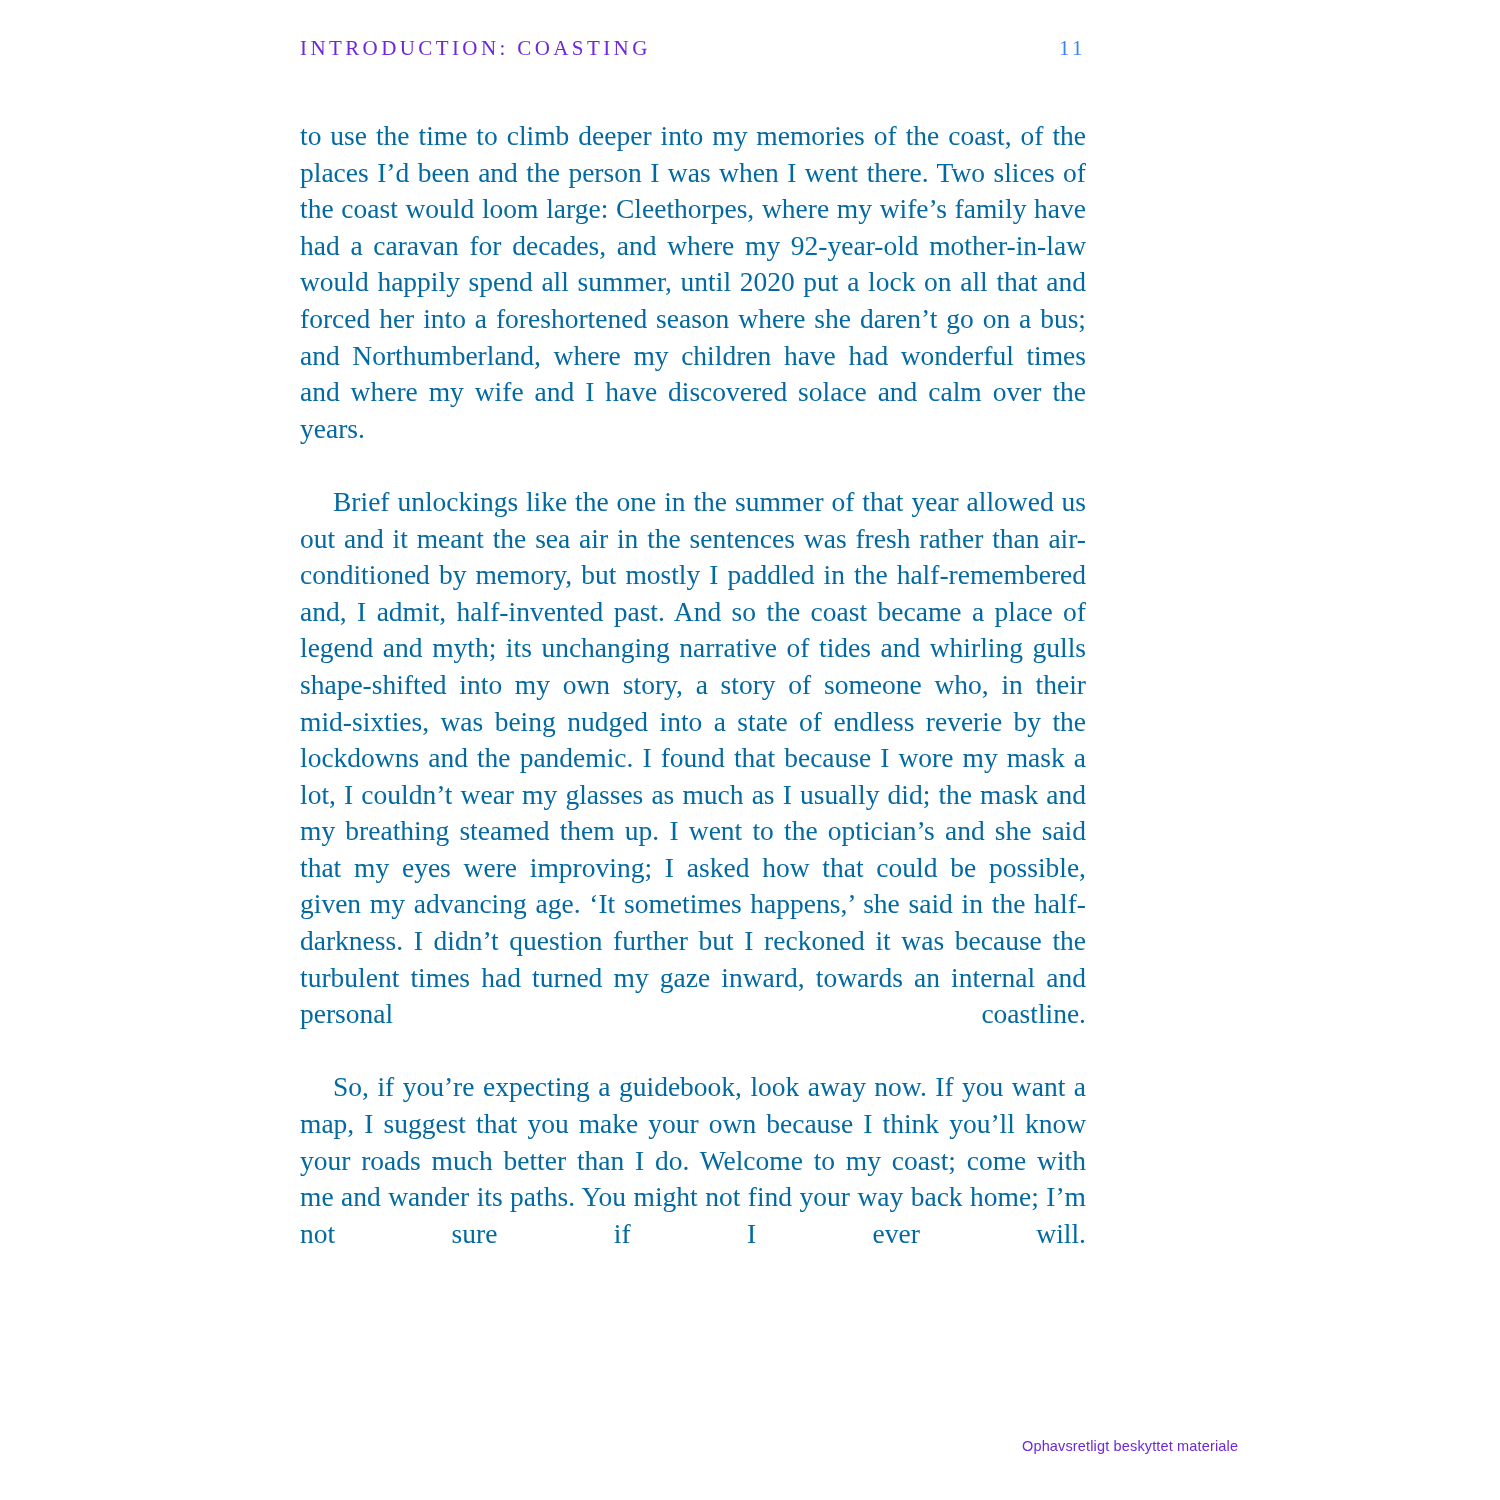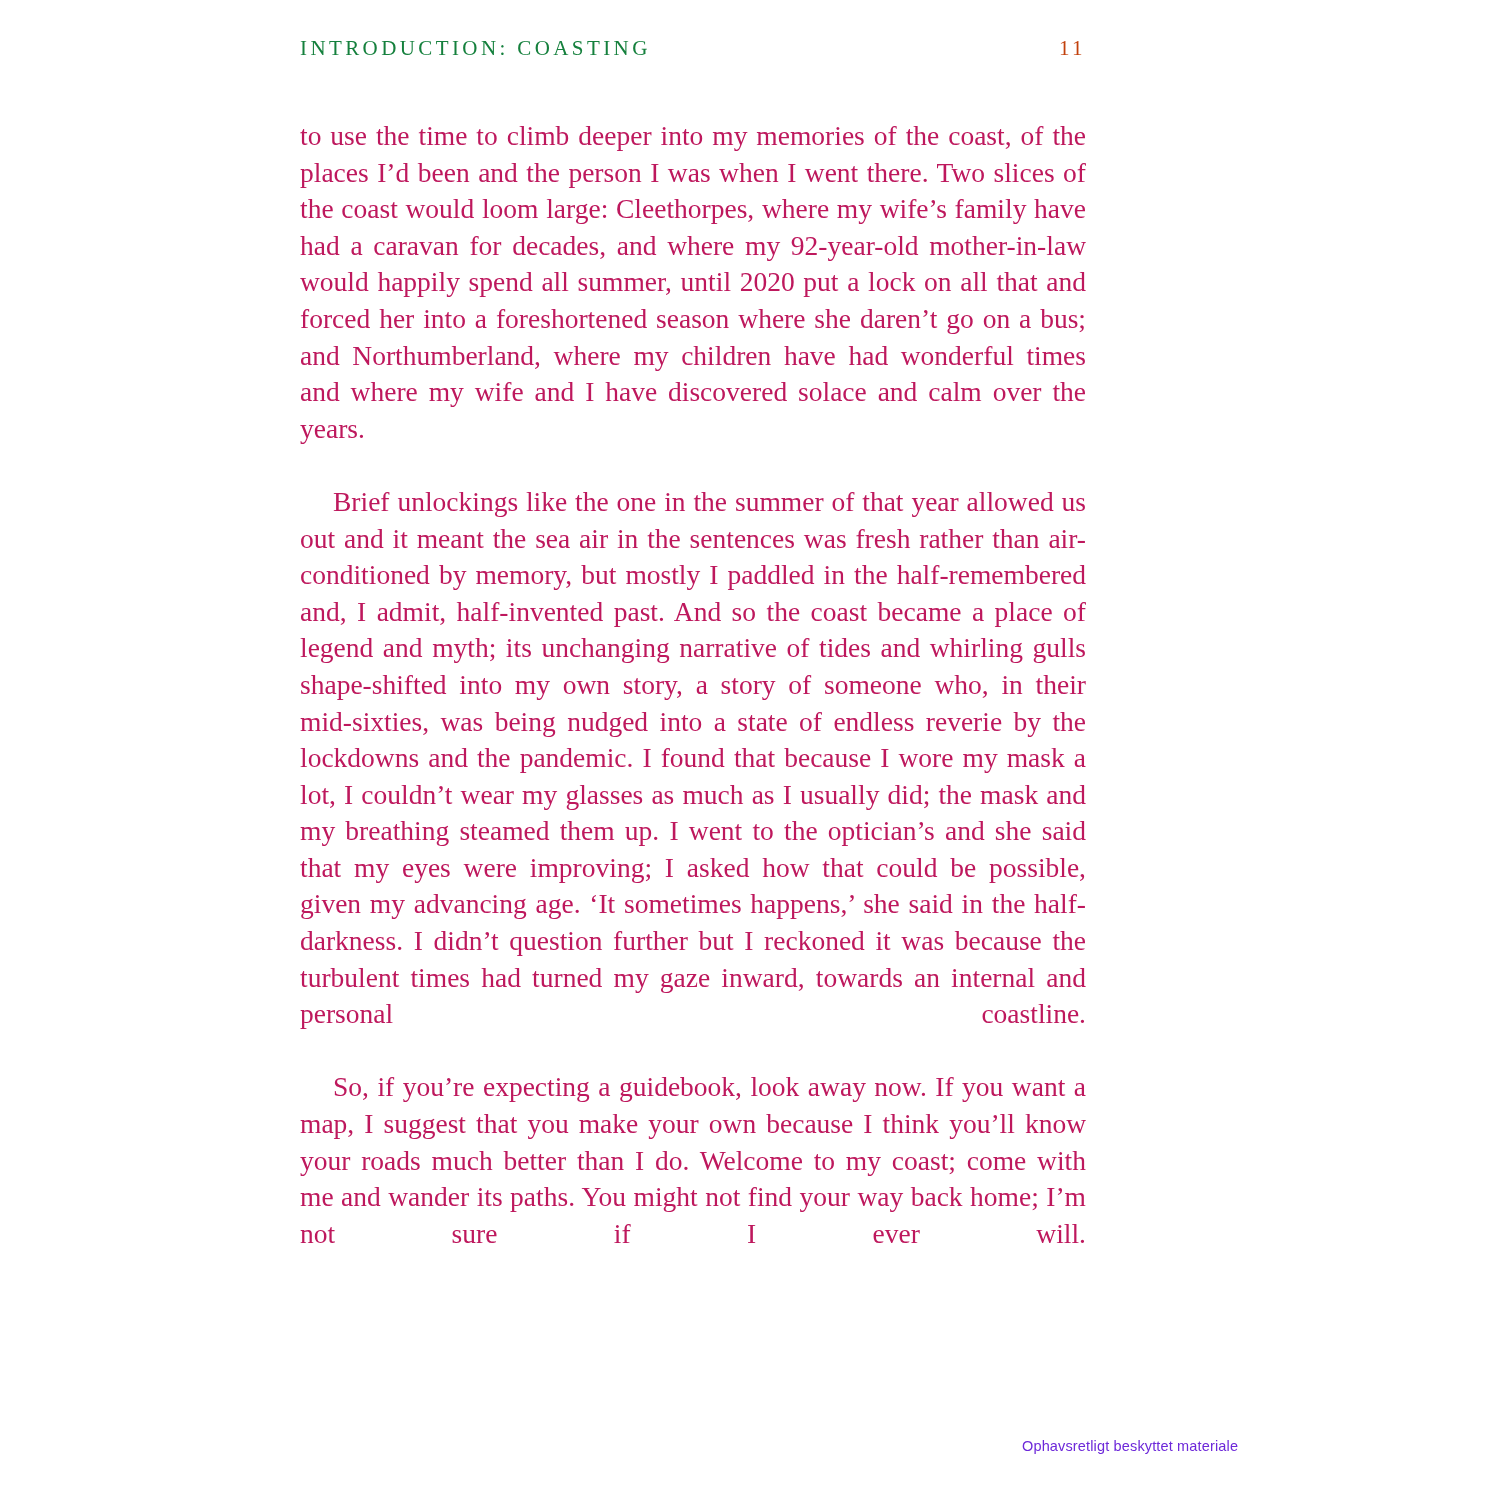--- a/index.html
+++ b/index.html
@@ -32,49 +32,49 @@
     top: 36px;
     width: 786px;
     display: flex;
     align-items: baseline;
     justify-content: space-between;
   }
   .running-head-title {
     font-family: "Liberation Serif", "DejaVu Serif", serif;
     font-size: 21px;
     letter-spacing: 3.4px;
-    color: #15803d;
+    color: #6d28d9;
     text-transform: uppercase;
     white-space: nowrap;
     font-weight: 400;
   }
   .running-head-folio {
     font-family: "Liberation Serif", "DejaVu Serif", serif;
     font-size: 21px;
     letter-spacing: 3.4px;
-    color: #c2410c;
+    color: #3b82f6;
     font-variant-numeric: oldstyle-nums;
     white-space: nowrap;
   }
 
   
   .text-column {
     position: absolute;
     left: 300px;
     top: 118px;
     width: 786px;
   }
 
   p.body-par {
     margin: 0;
     font-size: 27.5px;
     line-height: 36.6px;
     text-align: justify;
     text-justify: inter-word;
-    color: #be185d;
+    color: #0369a1;
     hyphens: none;
     -webkit-hyphens: none;
     font-variant-numeric: oldstyle-nums;
     word-spacing: 0.02em;
   }
   p.body-par.indent {
     text-indent: 33px;
   }
   
   p.body-par::after {

